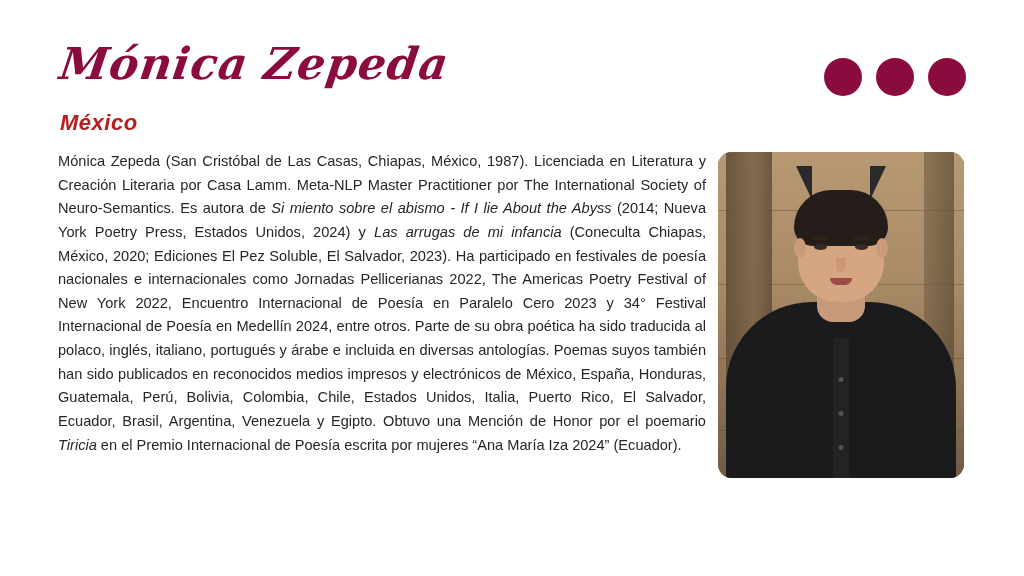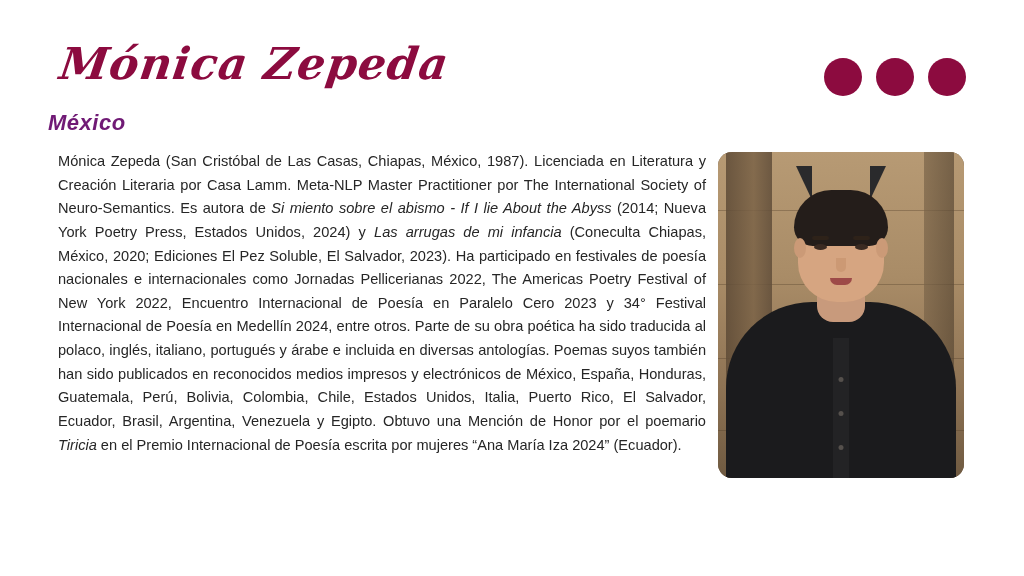--- a/index.html
+++ b/index.html
@@ -26,27 +26,27 @@
     font-weight: 700;
     font-size: 44px;
     line-height: 1.0;
     color: #8c0b3f;
     letter-spacing: 1px;
     transform: skewX(-8deg);
     white-space: nowrap;
   }
   .country {
     position: absolute;
-    left: 48px;
+    left: 60px;
     top: 110px;
     font-family: "Liberation Sans", sans-serif;
     font-style: italic;
     font-weight: 700;
     font-size: 22px;
-    color: #701a75;
+    color: #b91c1c;
     letter-spacing: 0.5px;
   }
 
   
   .dots {
     position: absolute;
     right: 58px;
     top: 58px;
     display: flex;
     gap: 14px;

